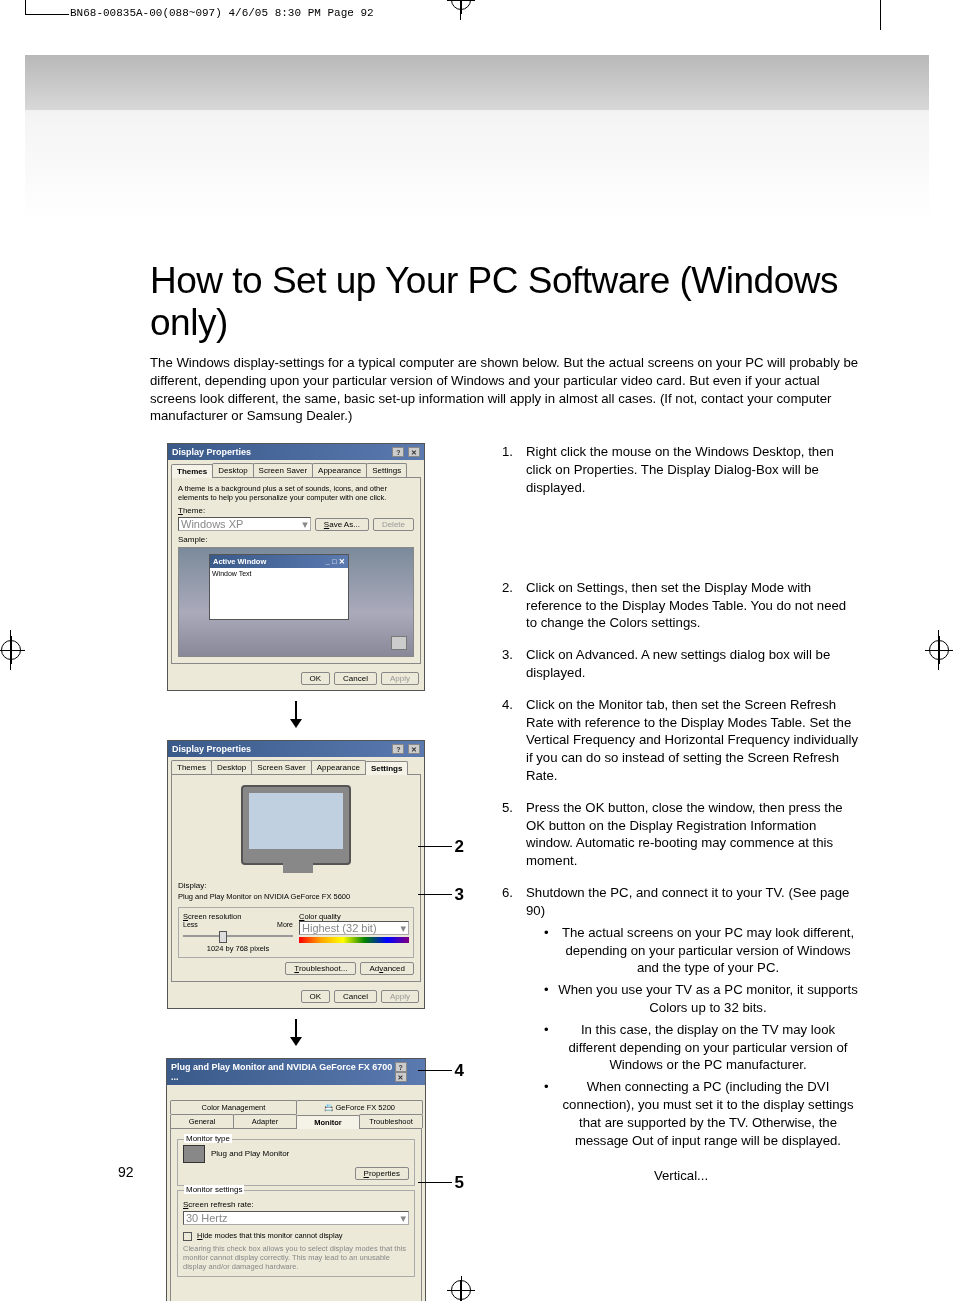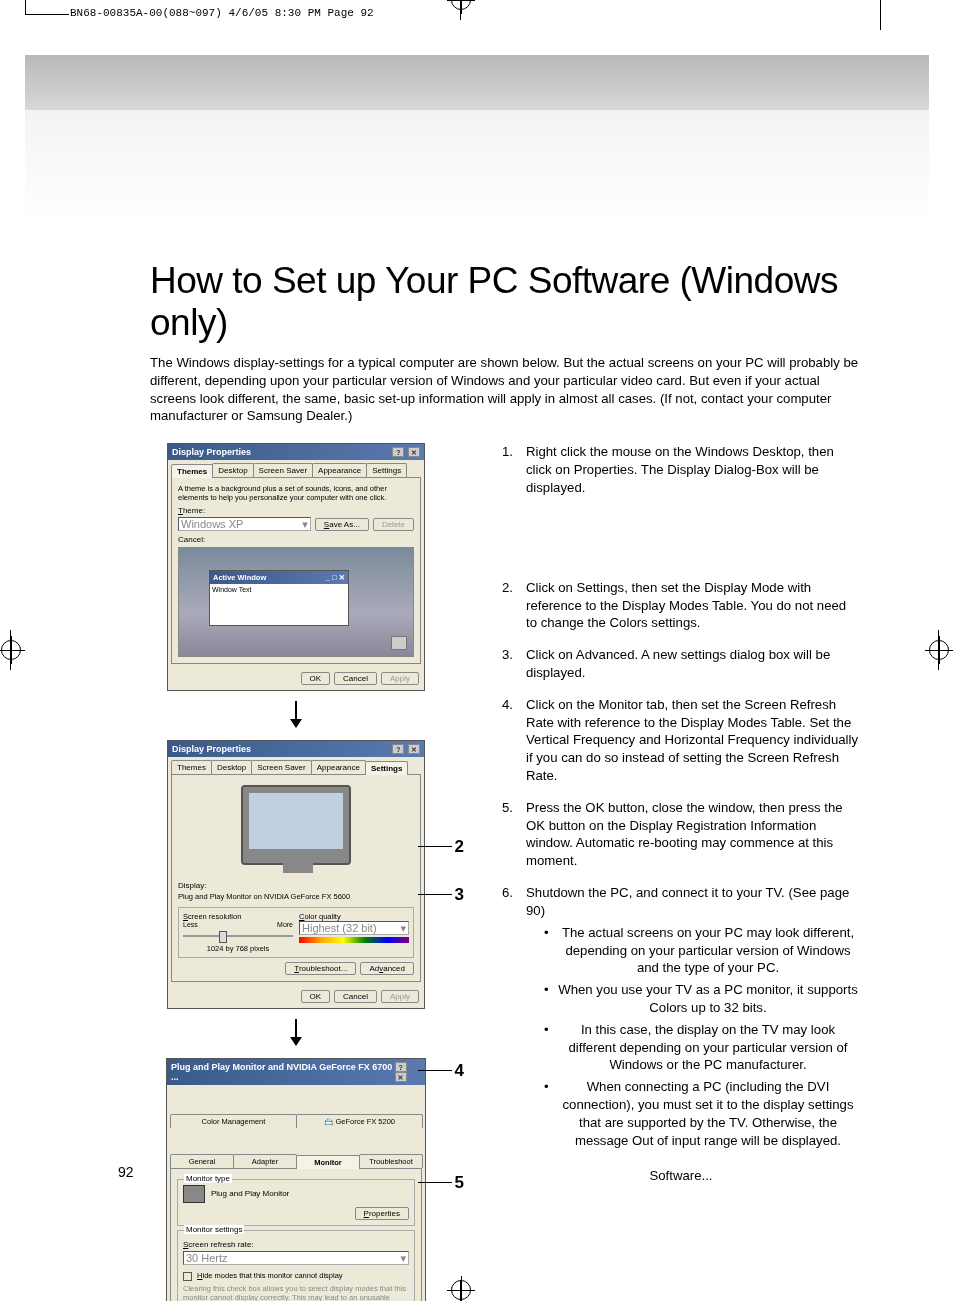--- a/index.html
+++ b/index.html
@@ -149,22 +149,22 @@
   .dlg-btn.disabled { color: #999; }
   .sample-box {
     height: 110px;
     border: 1px solid #888;
     background: linear-gradient(to bottom, #7a8a9a 0%, #aab 60%, #889 100%);
     position: relative;
     margin-top: 3px;
   }
   .inner-win {
     position: absolute;
-    top: 22px; left: 30px;
-    width: 140px; height: 56px;
+    top: 6px; left: 30px;
+    width: 140px; height: 66px;
     background: #fff;
     border: 1px solid #555;
   }
   .inner-win .iw-title {
     background: linear-gradient(to right, #3a5a8a, #5a7ab0);
     color: #fff; font-size: 7.5px; font-weight: bold;
     padding: 2px 3px; display: flex; justify-content: space-between;
   }
   .inner-win .iw-body { font-size: 7px; padding: 2px; }
   .recycle {
@@ -282,21 +282,21 @@
     font-size: 17px;
     font-weight: bold;
     font-family: Arial, sans-serif;
   }
   .callout-line {
     position: absolute;
     height: 1px;
     background: #000;
   }
 
-  .tabs2 { display: flex; flex-wrap: wrap; padding: 3px 3px 0 3px; margin-top: 26px; }
+  .tabs2 { display: flex; flex-wrap: wrap; padding: 15px 3px 0 3px; }
   .tabs2 .tab { flex: 1; text-align: center; font-size: 7.5px; min-width: 60px; }
 
   
   .reg-circle {
     position: absolute;
     width: 20px; height: 20px;
     border: 1px solid #000;
     border-radius: 50%;
   }
   .reg-circle::before, .reg-circle::after {
@@ -352,21 +352,21 @@
           <div class="dlg-text">A theme is a background plus a set of sounds, icons, and other elements to help you personalize your computer with one click.</div>
           <div class="dlg-label"><u>T</u>heme:</div>
           <div class="dlg-row">
             <div class="dlg-select">
               <span>Windows XP</span>
               <span>▾</span>
             </div>
             <div class="dlg-btn"><u>S</u>ave As...</div>
             <div class="dlg-btn disabled">Delete</div>
           </div>
-          <div class="dlg-label">Cancel:</div>
+          <div class="dlg-label">Sample:</div>
           <div class="sample-box">
             <div class="inner-win">
               <div class="iw-title">
                 <span>Active Window</span>
                 <span>
                   <span>_</span>
                   <span>□</span>
                   <span>✕</span>
                 </span>
               </div>
@@ -527,18 +527,18 @@
         <div class="step-text">
           <span>Shutdown the PC, and connect it to your TV. (See page 90)</span>
           <ul class="bullets">
             <li>The actual screens on your PC may look different, depending on your particular version of Windows and the type of your PC.</li>
             <li>When you use your TV as a PC monitor, it supports Colors up to 32 bits.</li>
             <li>In this case, the display on the TV may look different depending on your particular version of Windows or the PC manufacturer.</li>
             <li>When connecting a PC (including the DVI connection), you must set it to the display settings that are supported by the TV. Otherwise, the message Out of input range will be displayed.</li>
           </ul>
         </div>
       </div>
-      <div class="continued">Software...</div>
+      <div class="continued">Vertical...</div>
     </div>
   </div>
 </div>
 
 <div class="page-num">92</div>
 
 </body></html>

